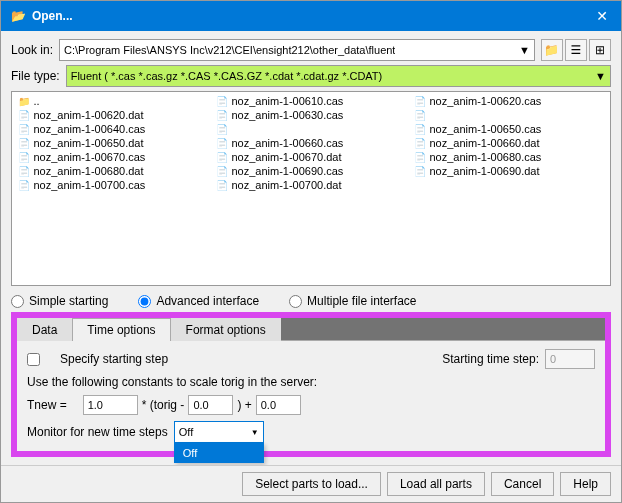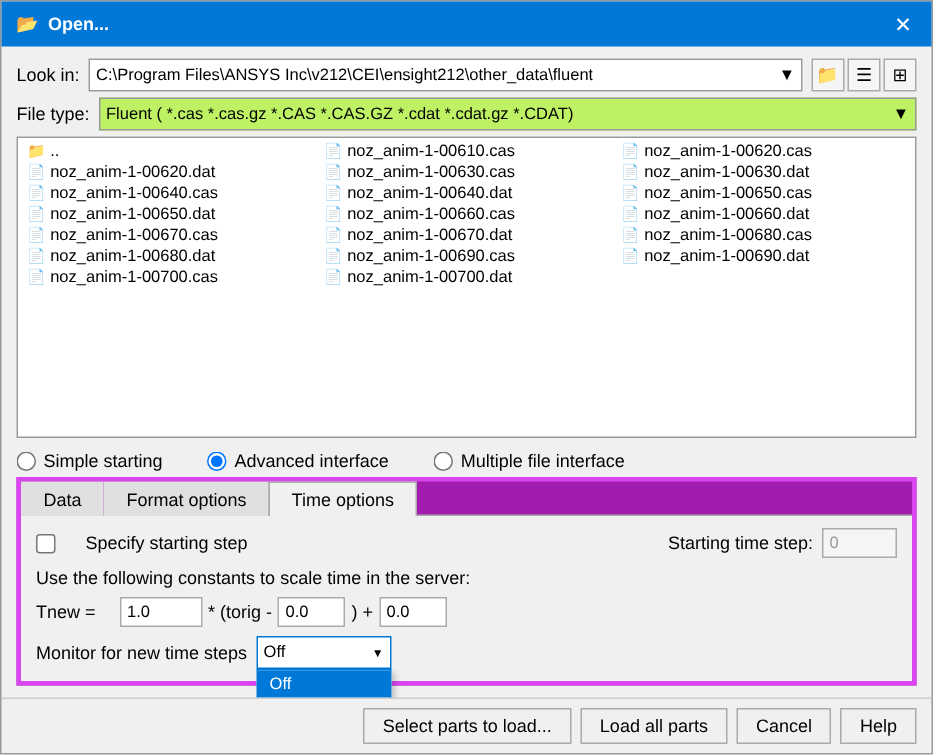--- a/index.html
+++ b/index.html
@@ -150,22 +150,22 @@
       margin-top: 4px;
     }
     .radio-label {
       display: flex;
       align-items: center;
       gap: 5px;
       cursor: pointer;
       font-size: 12px;
     }
     .tabs-container {
-      border: 3px solid #d946ef;
-      background: #a21caf;
+      border: 6px solid #d946ef;
+      background: #737373;
       flex-shrink: 0;
     }
     .tab-headers {
       display: flex;
       border-bottom: 1px solid #aaa;
     }
     .tab-header {
       padding: 4px 14px;
       font-size: 12px;
       cursor: pointer;
@@ -335,30 +335,28 @@
       <div class="file-item">
         <span class="file-icon">📄</span>
         <span>noz_anim-1-00620.dat</span>
       </div>
       <div class="file-item">
         <span class="file-icon">📄</span>
         <span>noz_anim-1-00630.cas</span>
       </div>
       <div class="file-item">
         <span class="file-icon">📄</span>
-        <span>noz_anim-1-00630.dat</span>
       </div>
       <div class="file-item">
         <span class="file-icon">📄</span>
         <span>noz_anim-1-00640.cas</span>
       </div>
 
       <div class="file-item">
         <span class="file-icon">📄</span>
-        <span>noz_anim-1-00640.dat</span>
       </div>
       <div class="file-item">
         <span class="file-icon">📄</span>
         <span>noz_anim-1-00650.cas</span>
       </div>
       <div class="file-item">
         <span class="file-icon">📄</span>
         <span>noz_anim-1-00650.dat</span>
       </div>
       <div class="file-item">
@@ -415,38 +413,38 @@
       </label>
       <label class="radio-label">
         <input type="radio" name="interface" style="">
         <span>Multiple file interface</span>
       </label>
     </div>
 
     <div class="tabs-container">
       <div class="tab-headers">
         <div class="tab-header">Data</div>
+        <div class="tab-header active">Time options</div>
         <div class="tab-header">Format options</div>
-        <div class="tab-header active">Time options</div>
       </div>
       <div class="tab-content">
 
         <div style="display:flex; justify-content:space-between; align-items:center; margin-bottom:6px;">
           <div class="checkbox-row" style="margin-bottom:0;">
             <input type="checkbox" style="">
             <span>Specify starting step</span>
           </div>
           <div class="right-label">
             <span>Starting time step:</span>
             <input type="text" class="text-input disabled" style="width: 50px;" value="0">
           </div>
         </div>
 
         <div class="form-row">
-          <span>Use the following constants to scale time in the server:</span>
+          <span>Use the following constants to scale torig in the server:</span>
         </div>
 
         <div class="formula-row">
           <span>Tnew =</span>
           <input type="text" class="text-input" style="width: 55px; margin-left: 12px;" value="1.0">
           <span>* (torig -</span>
           <input type="text" class="text-input" style="width: 45px;" value="0.0">
           <span>) +</span>
           <input type="text" class="text-input" style="width: 45px;" value="0.0">
         </div>

